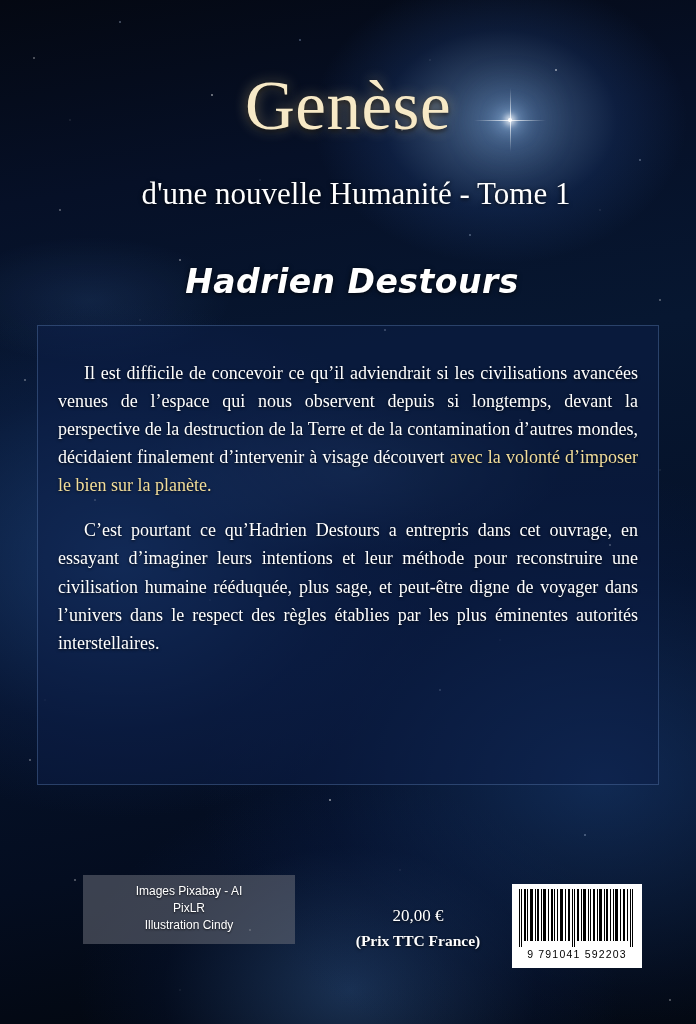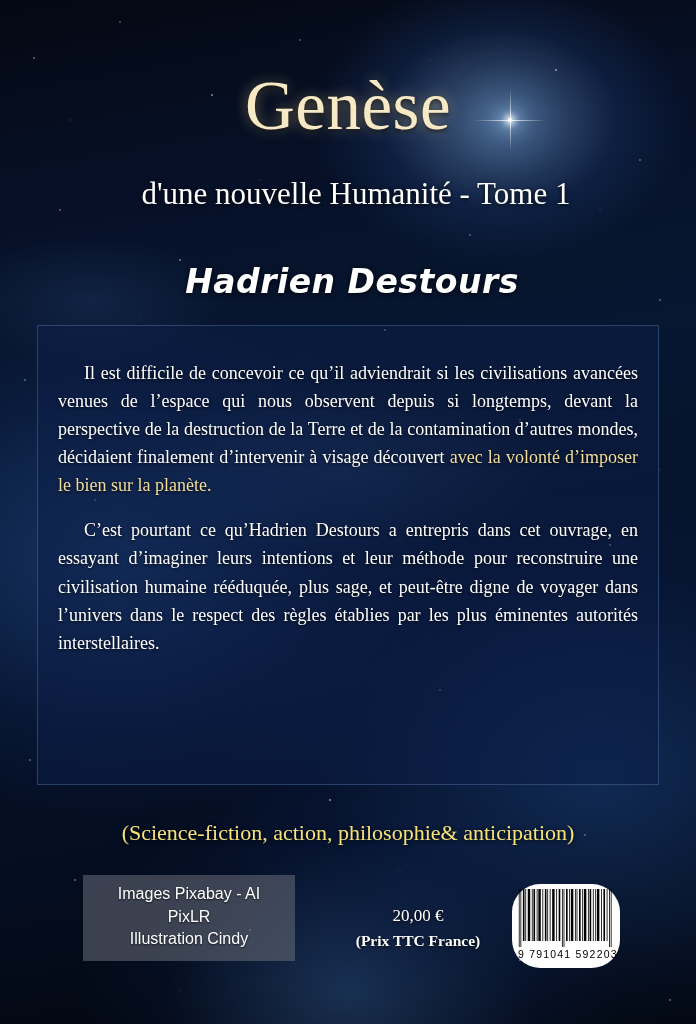--- a/index.html
+++ b/index.html
@@ -199,21 +199,21 @@
   .credits {
     position: absolute;
     left: 83px;
     top: 875px;
     width: 212px;
     padding: 8px 6px 10px 6px;
     box-sizing: border-box;
     background: rgba(105,110,120,0.55);
     color: #ffffff;
     font-family: "Liberation Sans", sans-serif;
-    font-size: 16px;
+    font-size: 12px;
     line-height: 1.42;
     text-align: center;
     text-shadow: 0 1px 2px rgba(0,0,0,.7);
   }
 
   .price {
     position: absolute;
     left: 328px;
     top: 903px;
     width: 180px;
@@ -224,26 +224,25 @@
     line-height: 1.5;
     text-shadow: 0 1px 3px rgba(0,0,0,.8);
   }
   .price .prix-line { font-weight: bold; font-size: 15.5px; }
 
   
   .barcode-box {
     position: absolute;
     left: 512px;
     top: 884px;
-    width: 108px;
+    width: 130px;
     height: 84px;
     background: #ffffff;
     padding: 5px 6px 2px 6px;
     box-sizing: border-box;
-    border-radius: 28px;
   }
   .bars {
     width: 100%;
     height: 58px;
     display: block;
   }
   .barcode-digits {
     font-family: "Liberation Sans", sans-serif;
     font-size: 10.5px;
     color: #000;
@@ -265,21 +264,20 @@
 
   <div class="title">Genèse</div>
   <div class="subtitle">d'une nouvelle Humanité - Tome 1</div>
   <div class="author">Hadrien Destours</div>
 
   <div class="blurb">
     <p><span>Il est difficile de concevoir ce qu’il adviendrait si les civilisations avancées venues de l’espace qui nous observent depuis si longtemps, devant la perspective de la destruction de la Terre et de la contamination d’autres mondes, décidaient finalement d’intervenir à visage découvert </span><span class="hl">avec la volonté d’imposer le bien sur la planète.</span></p>
     <p>C’est pourtant ce qu’Hadrien Destours a entrepris dans cet ouvrage, en essayant d’imaginer leurs intentions et leur méthode pour reconstruire une civilisation humaine rééduquée, plus sage, et peut-être digne de voyager dans l’univers dans le respect des règles établies par les plus éminentes autorités interstellaires.</p>
   </div>
 
-  <div class="genre">(Science-fiction, action, philosophie&amp; anticipation)</div>
 
   <div class="credits">
     <div>Images Pixabay - AI</div>
     <div>PixLR</div>
     <div>Illustration Cindy</div>
   </div>
 
   <div class="price">
     <div>20,00 €</div>
     <div class="prix-line">(Prix TTC France)</div>

